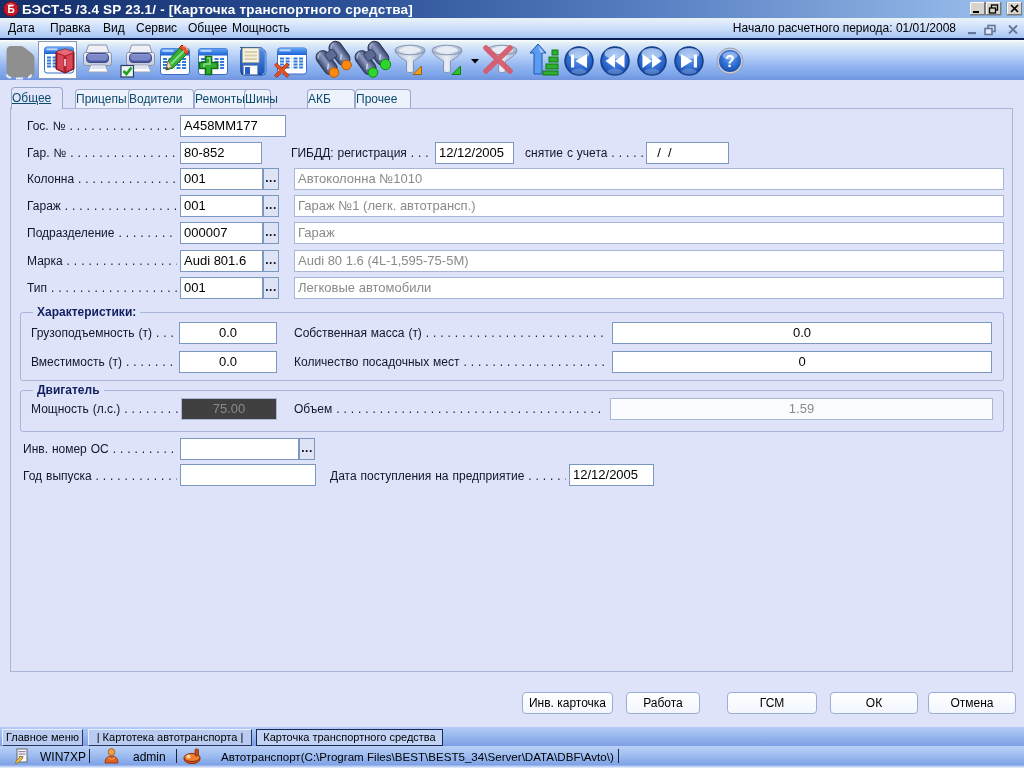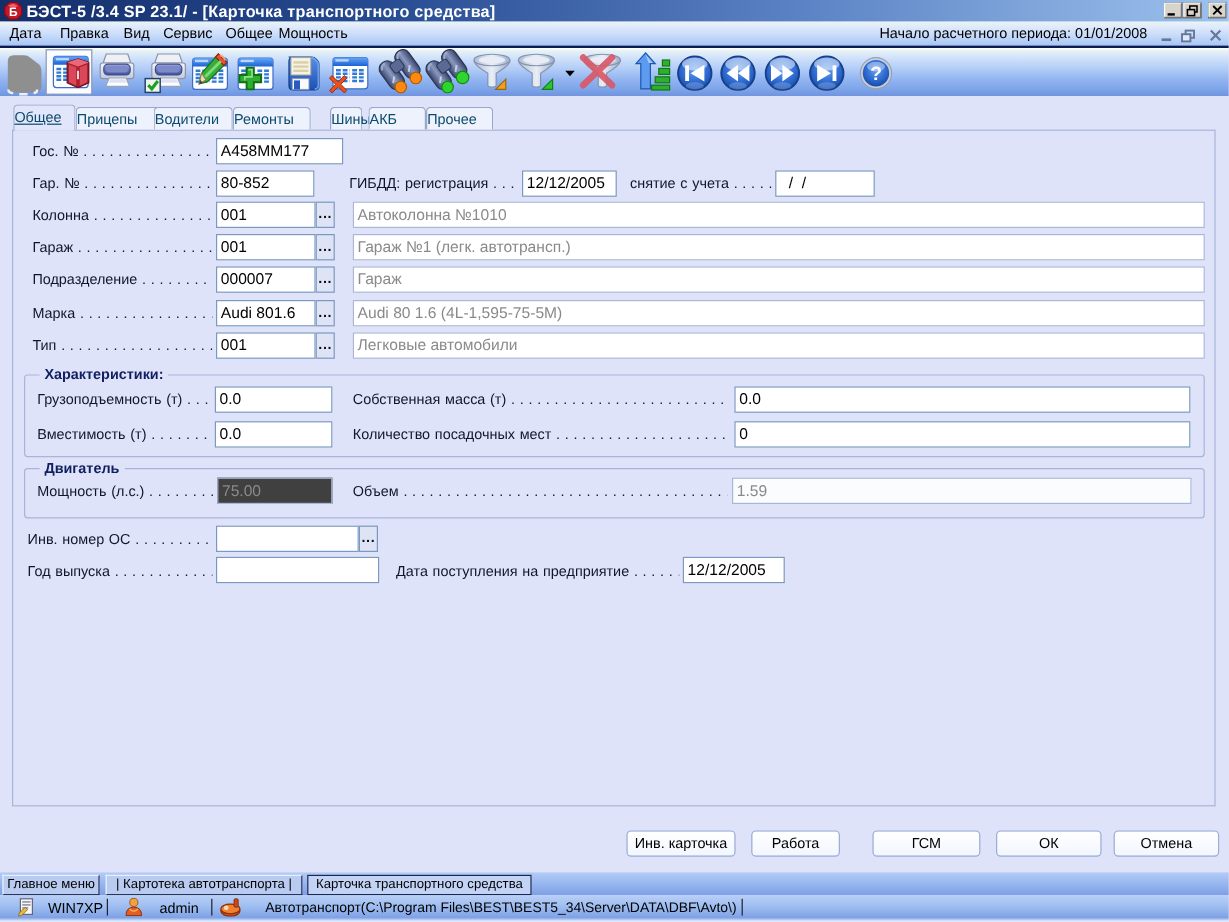--- a/index.html
+++ b/index.html
@@ -1,19 +1,19 @@
 <!DOCTYPE html>
 <html><head><meta charset="utf-8">
 <style>
 html,body{margin:0;padding:0}
 body{width:1024px;height:768px;overflow:hidden;position:relative;font-family:"Liberation Sans",sans-serif;background:#dfe3fa}
 .ab{position:absolute}
 .f{position:absolute;background:#fff;border:1px solid #7b99c0;font:13px "Liberation Sans",sans-serif;line-height:20px;padding:0 3px;color:#000;white-space:pre;overflow:hidden;box-sizing:border-box}
 .fr{color:#8a8a8a;border-color:#a9b7d6}
-.num{text-align:left}
+.num{text-align:center}
 .lb{position:absolute;font:12px "Liberation Sans",sans-serif;color:#0f172c;white-space:pre;overflow:hidden;height:15px;line-height:15px;word-spacing:0.6px}
 .gb{position:absolute;border:1px solid #a9b5d8;border-radius:3px}
 .gt{position:absolute;font:bold 12px "Liberation Sans",sans-serif;color:#101f60;background:#dfe3fa;padding:0 4px;line-height:13px}
 .btn{position:absolute;height:22px;border:1px solid #9cadd6;border-radius:4px;background:linear-gradient(#ffffff,#f2f6fe);font:12px "Liberation Sans",sans-serif;color:#000;text-align:center;line-height:20px;box-sizing:border-box}
 .tab{position:absolute;top:89px;height:19px;border:1px solid #98a9cc;border-bottom:none;border-radius:4px 4px 0 0;background:#eef2fd;font:12px "Liberation Sans",sans-serif;color:#0c4a6e;text-align:left;line-height:19px;box-sizing:border-box;z-index:2}
 .tab.act{top:87px;height:22px;line-height:21px;background:#e2e6fa;z-index:4}
 .tb3{position:absolute;top:729px;height:17px;box-sizing:border-box;font:11px "Liberation Sans",sans-serif;text-align:center;line-height:15px;color:#000}
 .dotbtn{width:16px;height:22px;background:#dee3f6;border:1px solid #7b99c0;box-sizing:border-box;font:bold 12px "Liberation Sans",sans-serif;color:#111;text-align:center;line-height:18px;letter-spacing:0.5px}
 </style></head>
 <body>
@@ -269,24 +269,24 @@
  <circle cx="0" cy="0" r="13" fill="none" stroke="#98a0b4" stroke-width="1"></circle>
  <circle cx="0" cy="0" r="11" fill="url(#navg)"></circle>
  <ellipse cx="0" cy="-5.5" rx="7.6" ry="4" fill="#fff" opacity="0.38"></ellipse>
  <text x="0" y="6" font-family="Liberation Sans" font-size="16" font-weight="bold" fill="#fff" text-anchor="middle">?</text>
 </g>
 </svg>
 
 <div class="ab" style="left:0;top:80px;width:1024px;height:647px;background:#dfe3fa"></div>
 
 <div class="tab act" style="left:11px;width:52px"><span style="text-decoration:underline">Общее</span></div>
-<div class="tab" style="left:63px;width:87px">Прицепы</div>
+<div class="tab" style="left:75px;width:87px">Прицепы</div>
 <div class="tab" style="left:128px;width:66px">Водители</div>
 <div class="tab" style="left:194px;width:65px">Ремонты</div>
-<div class="tab" style="left:275px;width:27px">Шины</div>
+<div class="tab" style="left:244px;width:27px">Шины</div>
 <div class="tab" style="left:307px;width:48px">АКБ</div>
 <div class="tab" style="left:355px;width:56px">Прочее</div>
 
 <div class="ab" style="left:10px;top:108px;width:1003px;height:564px;border:1px solid #a9b5d6;box-sizing:border-box;background:#dfe3fa"></div>
 
 <div class="lb" style="left:27px;top:119px;width:150px">Гос. № . . . . . . . . . . . . . . . . . . . . . . . . . . .</div>
 <div class="f" style="left:180px;top:115px;width:106px;height:22px">A458MM177</div>
 
 <div class="lb" style="left:27px;top:146px;width:150px">Гар. № . . . . . . . . . . . . . . . . . . . . . . . . . . .</div>
 <div class="f" style="left:180px;top:142px;width:82px;height:22px">80-852</div>

